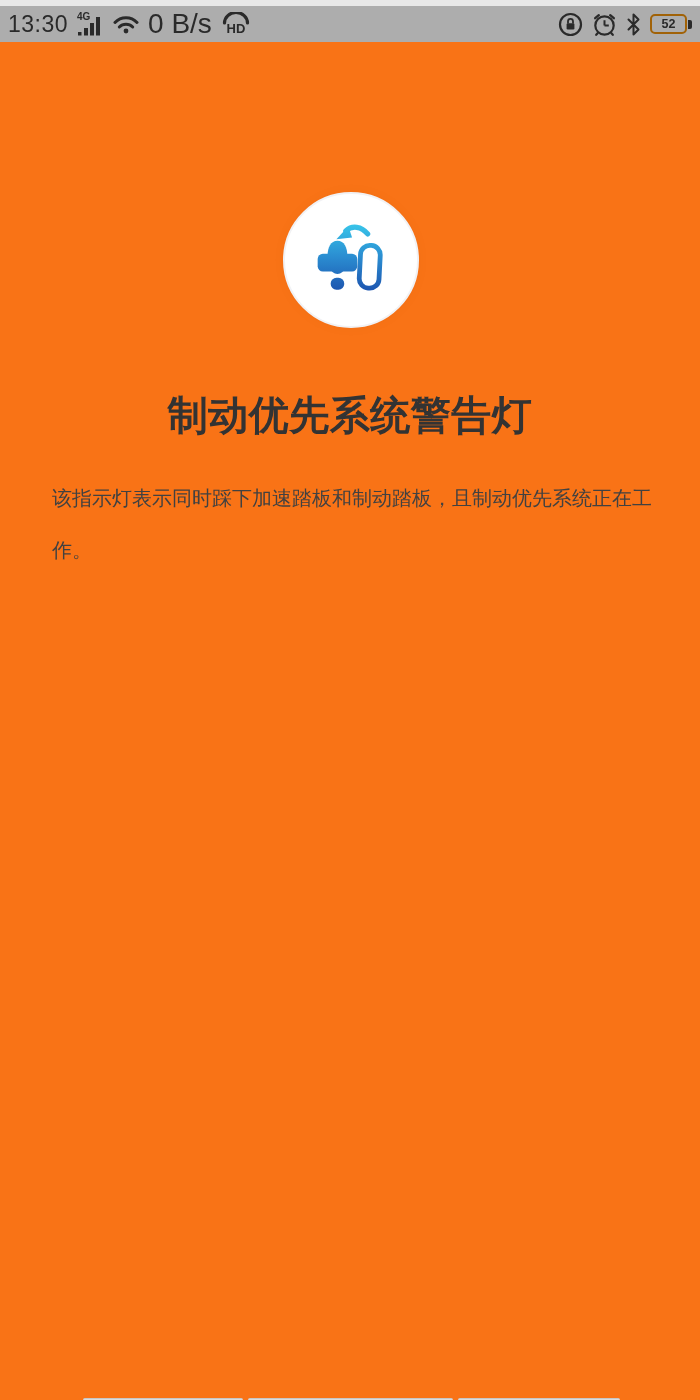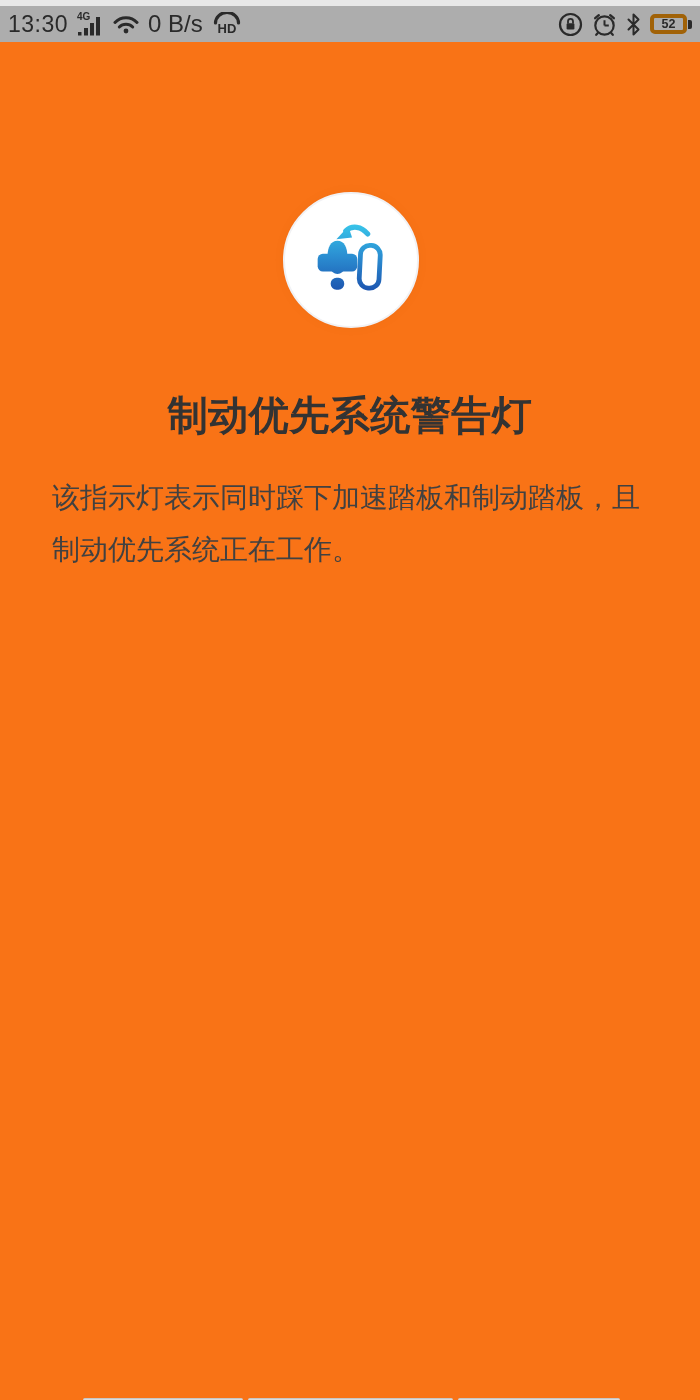--- a/index.html
+++ b/index.html
@@ -10,27 +10,27 @@
   }
   
   .status-bar{
     position:absolute;top:0;left:0;width:700px;height:36px;
     background:#adadad;display:flex;align-items:center;
     justify-content:space-between;box-sizing:border-box;padding:0 8px;
     color:#2a2a2a;
   }
   .sb-left,.sb-right{display:flex;align-items:center;gap:9px;}
   .sb-time{font-size:23px;font-weight:500;letter-spacing:0.5px;}
-  .sb-rate{font-size:24px;font-weight:400;}
+  .sb-rate{font-size:28px;font-weight:400;}
   .sb-icon{display:block;}
   .battery{
     position:relative;width:42px;height:20px;display:flex;align-items:center;
   }
   .battery .bat-body{
-    box-sizing:border-box;width:37px;height:20px;border:4px solid #a16207;
+    box-sizing:border-box;width:37px;height:20px;border:2px solid #a16207;
     border-radius:5px;display:flex;align-items:center;justify-content:center;
   }
   .battery .bat-num{font-size:12.5px;font-weight:700;color:#2a2a2a;line-height:1;}
   .battery .bat-nub{
     width:4px;height:9px;background:#2a2a2a;border-radius:0 2px 2px 0;margin-left:1px;
   }
   
   .header{
     position:absolute;top:36px;left:0;width:700px;height:88px;background:#ffffff;
     border-bottom:1px solid #f0f0f0;display:flex;align-items:center;
@@ -50,21 +50,21 @@
     background:#ffffff;border:2px solid #f1f2f5;border-radius:50%;
     box-sizing:border-box;display:flex;align-items:center;justify-content:center;
     box-shadow:0 0 14px rgba(0,0,0,0.03);
   }
   .content-heading{
     position:absolute;top:382px;left:0;width:700px;margin:0;text-align:center;
     font-size:40px;font-weight:700;color:#333333;letter-spacing:0.5px;
   }
   .content-desc{
     position:absolute;top:466px;left:52px;width:600px;margin:0;
-    font-size:28px;color:#414141;line-height:52px;letter-spacing:0px;
+    font-size:20px;color:#414141;line-height:52px;letter-spacing:0px;
     text-align:left;word-break:break-all;
   }
   
   .nav-hints{
     position:absolute;left:83px;bottom:1px;width:537px;height:7px;
     display:flex;gap:5px;
   }
   .nav-hints .bar{
     height:5px;background:#dcdcdc;border-top:1px solid #c6c6c6;
     border-radius:2px;

